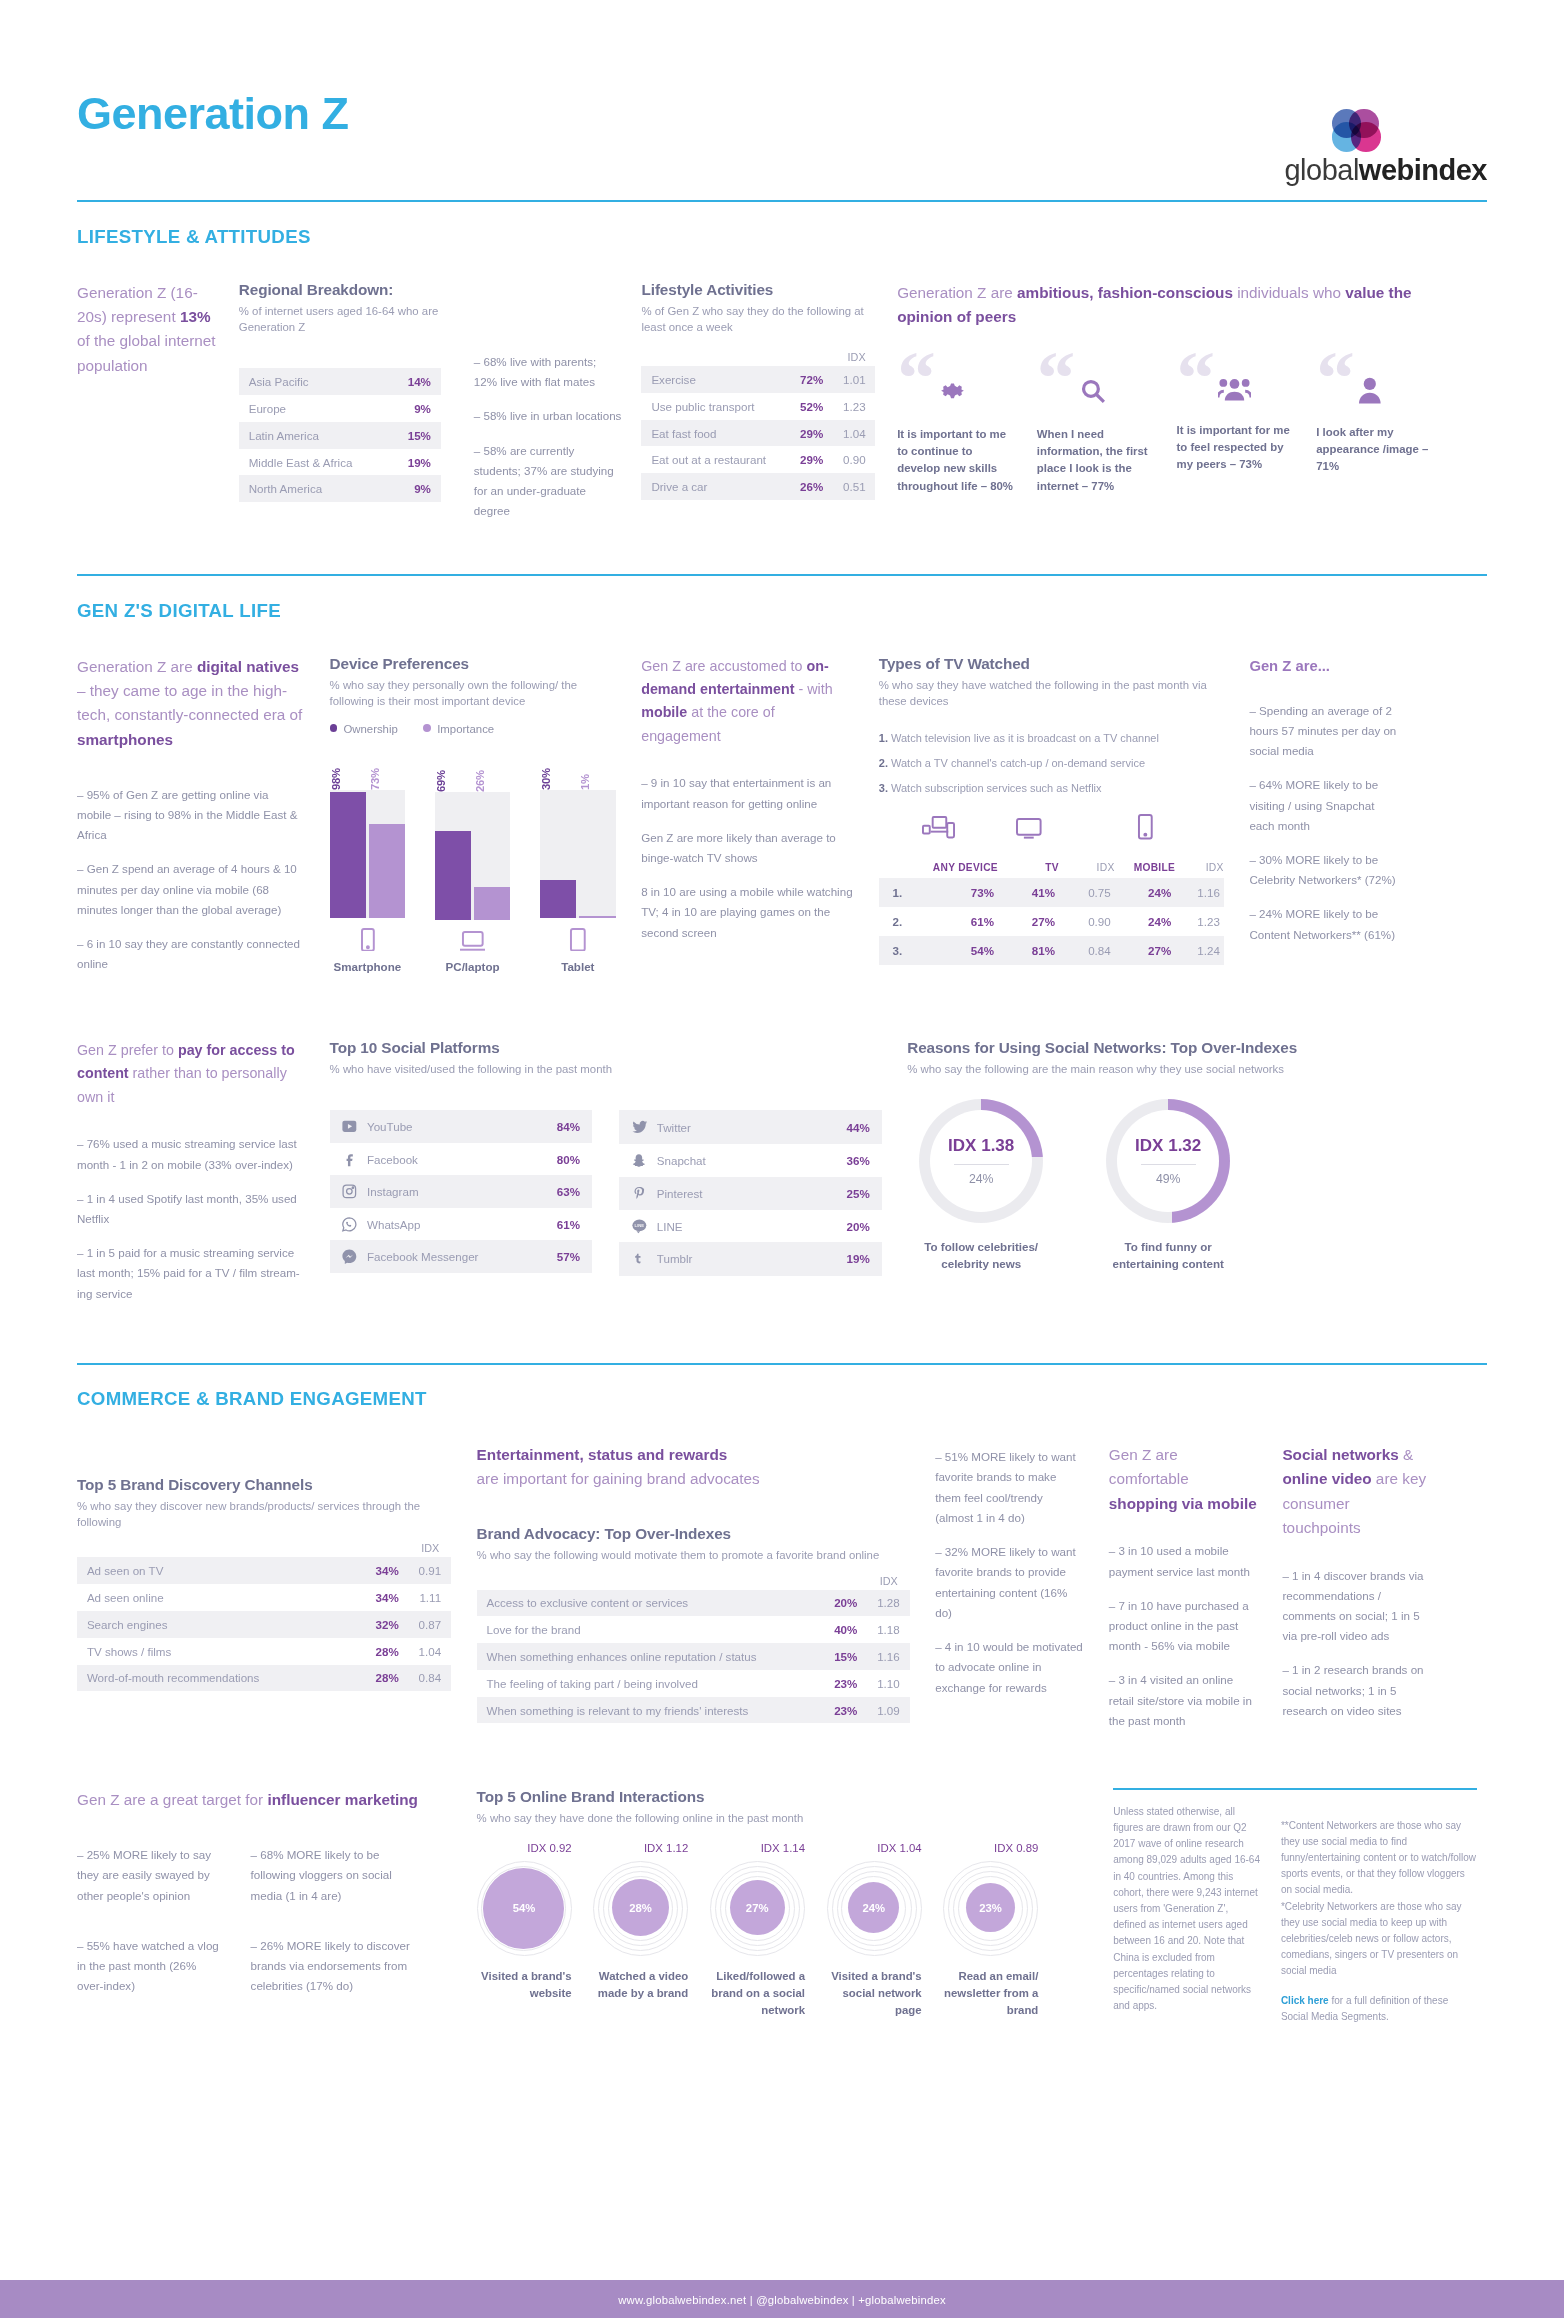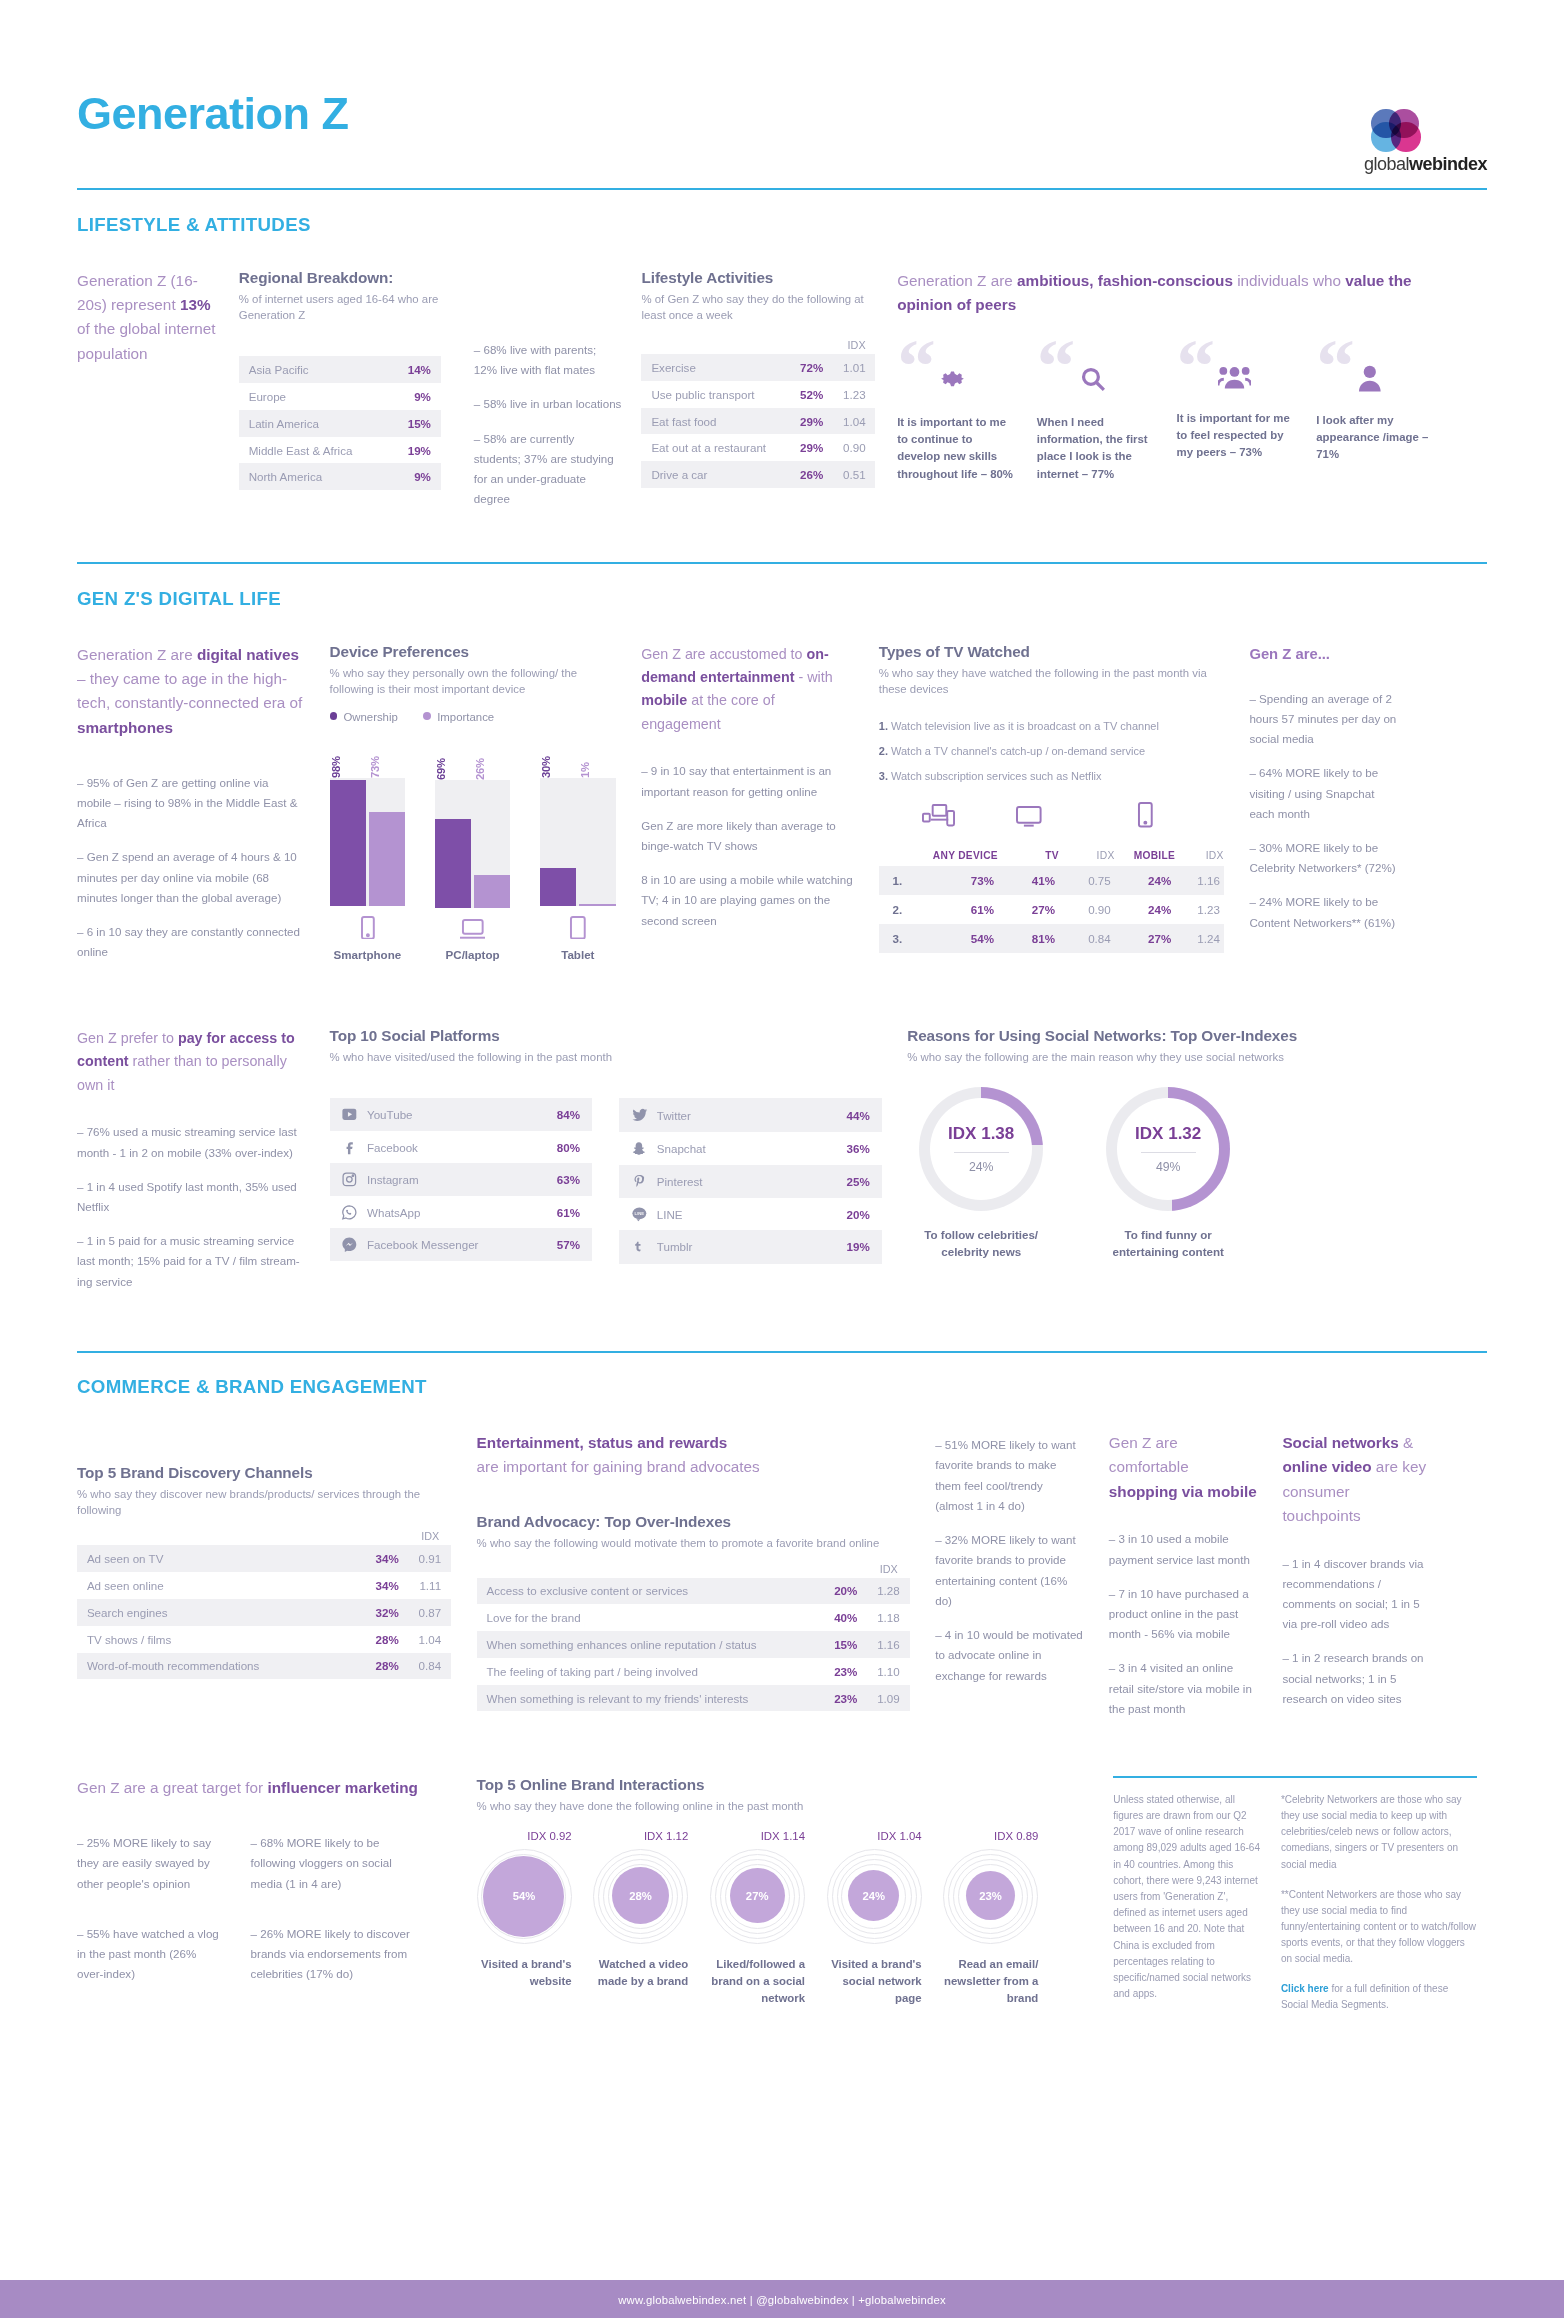--- a/index.html
+++ b/index.html
@@ -19,21 +19,21 @@
     font-size: 45px; font-weight: bold; color: #33afe2; letter-spacing: -0.5px;
     line-height: 1;
   }
   .logo-wrap { display:flex; flex-direction:column; align-items:center; padding-top: 17.7px; }
   .logo-circles { position: relative; width: 65px; height: 43px; margin-left:-43px; }
   .logo-circles span { position:absolute; border-radius:50%; width:29.6px; height:29.6px; mix-blend-mode: multiply; }
   .lc1 { left:0; top:0; background:#4d6db5; opacity:.92;}
   .lc2 { left:17.7px; top:0; background:#9c2f8e; opacity:.85;}
   .lc3 { left:0px; top:13.8px; background:#4aa7dd; opacity:.85;}
   .lc4 { left:19.7px; top:13.8px; background:#d4127d; opacity:.85;}
-  .logo-text { font-size: 18px; color:#3a3a3a; letter-spacing:-0.5px; margin-top:2px;}
+  .logo-text { font-size: 29px; color:#3a3a3a; letter-spacing:-0.5px; margin-top:2px;}
   .logo-text b { color:#222; }
 
   .rule-blue { height:2px; background:#33afe2; margin-top:13.8px; }
   .rule-blue-thin { height:2px; background:#33afe2; }
 
   h2.section {
     font-size: 18.7px; font-weight: bold; color:#33afe2; letter-spacing:0.3px;
     margin-top: 23.6px;
   }
 
@@ -763,22 +763,22 @@
             <div class="cap">Read an email/ newsletter from a brand</div>
           </div>
         </div>
     </div>
 
     <div style="width:364px;margin-left:25.6px;">
       <div style="height:2px;background:#33afe2;margin-bottom:13.8px;"></div>
       <div class="notes">
         <div style="flex:0 0 148px;">Unless stated otherwise, all figures are drawn from our Q2 2017 wave of online research among 89,029 adults aged 16-64 in 40 countries. Among this cohort, there were 9,243 internet users from 'Generation Z', defined as internet users aged between 16 and 20. Note that China is excluded from percentages relating to specific/named social networks and apps.</div>
         <div style="flex:1;">
+          <p style="margin-top:13.8px;">**Content Networkers are those who say they use social media to find funny/entertaining content or to watch/follow sports events, or that they follow vloggers on social media.</p>
           <p>*Celebrity Networkers are those who say they use social media to keep up with celebrities/celeb news or follow actors, comedians, singers or TV presenters on social media</p>
-          <p style="margin-top:13.8px;">**Content Networkers are those who say they use social media to find funny/entertaining content or to watch/follow sports events, or that they follow vloggers on social media.</p>
           <p style="margin-top:13.8px;"><a href="#">Click here</a><span> for a full definition of these Social Media Segments.</span></p>
         </div>
       </div>
     </div>
   </div>
 
   <div class="footer">
     <span>www.globalwebindex.net  |  @globalwebindex  |  +globalwebindex</span>
   </div>
 </div>

